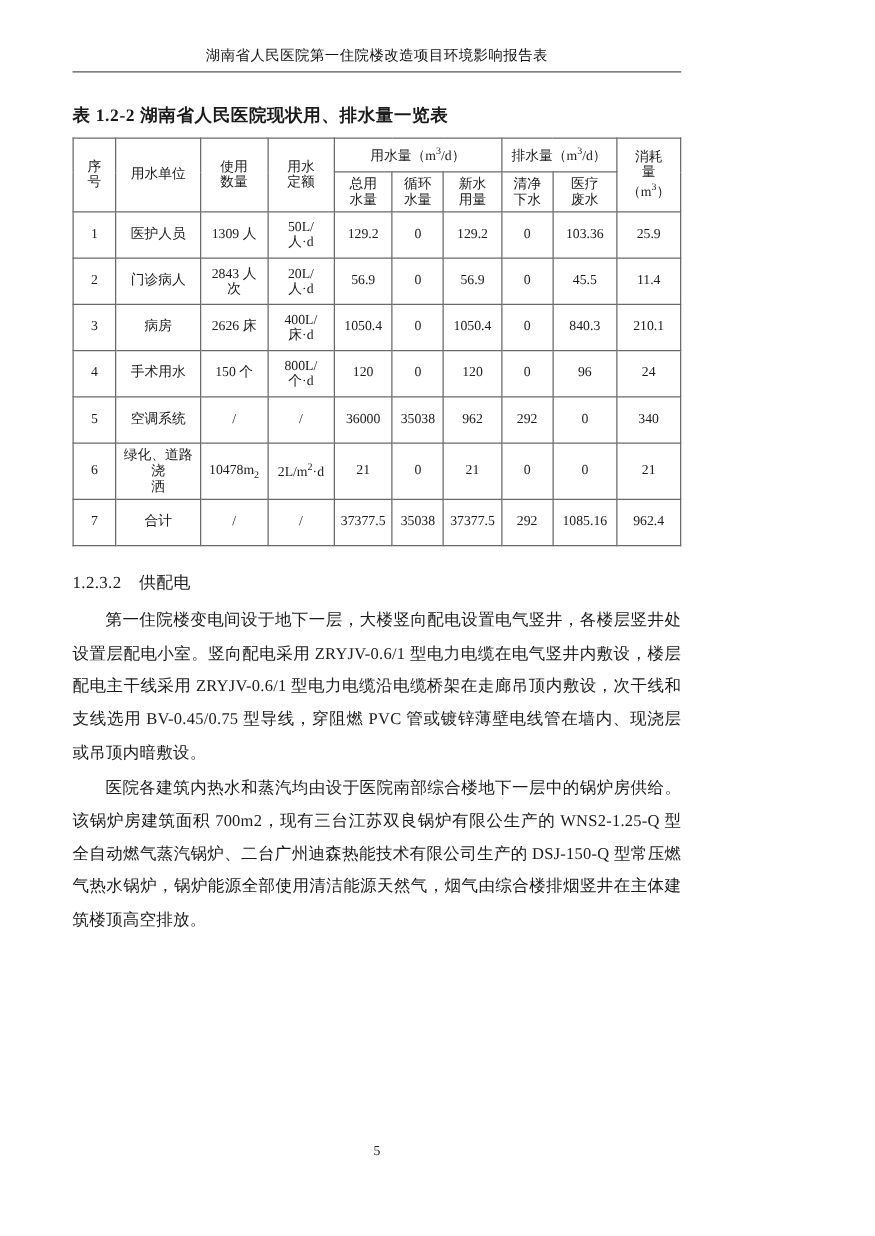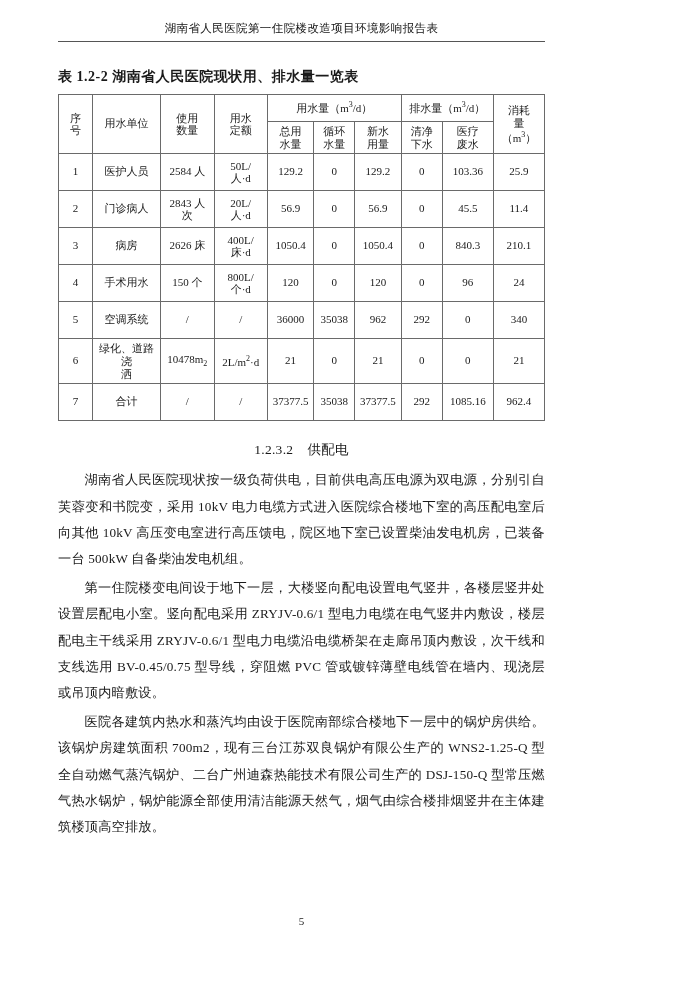--- a/index.html
+++ b/index.html
@@ -9,21 +9,21 @@
     font-family:"Liberation Serif", serif;
     color:#1a1a1a;
     position:relative;
     overflow:hidden;
   }
   .page {
     position:absolute;
     left:0; top:0;
     width:603px; height:989px;
     box-sizing:border-box;
-    padding:21px 58px 30px 58px;
+    padding:37px 58px 30px 58px;
   }
   .header {
     text-align:center;
     font-size:11.5px;
     letter-spacing:0.4px;
     padding-bottom:5px;
     border-bottom:1px solid #555;
     margin-bottom:26px;
     color:#111;
   }
@@ -51,21 +51,20 @@
   table.data tbody td { height:30px; }
   .cell-nowrap { white-space:nowrap; }
   .unit-stack { line-height:1.15; }
   sup { font-size:8px; vertical-align:super; }
   sub { font-size:8px; }
   h3.sec {
     font-size:13.5px;
     font-weight:normal;
     margin:20px 0 8px 0;
     letter-spacing:0.3px;
-    text-align:center;
   }
   h3.sec .num { margin-right:14px; }
   p.body {
     font-size:13.2px;
     line-height:2.0;
     margin:0 0 2px 0;
     text-indent:2em;
     text-align:justify;
     letter-spacing:0.2px;
   }
@@ -167,21 +166,21 @@
               <div>医疗</div>
               <div>废水</div>
             </div>
           </th>
         </tr>
       </thead>
       <tbody>
         <tr>
           <td>1</td>
           <td>医护人员</td>
-          <td class="cell-nowrap">2584 人</td>
+          <td class="cell-nowrap">1309 人</td>
           <td>
             <div class="unit-stack">
               <div>50L/</div>
               <div>人·d</div>
             </div>
           </td>
           <td>129.2</td>
           <td>0</td>
           <td>129.2</td>
           <td>0</td>
@@ -289,20 +288,19 @@
           <td>1085.16</td>
           <td>962.4</td>
         </tr>
       </tbody>
     </table>
   </div>
 
   <h3 class="sec">
     <span class="num">1.2.3.2</span><span>供配电</span>
   </h3>
-  <p class="body">湖南省人民医院现状按一级负荷供电，目前供电高压电源为双电源，分别引自芙蓉变和书院变，采用 10kV 电力电缆方式进入医院综合楼地下室的高压配电室后向其他 10kV 高压变电室进行高压馈电，院区地下室已设置柴油发电机房，已装备一台 500kW 自备柴油发电机组。</p>
   <p class="body">第一住院楼变电间设于地下一层，大楼竖向配电设置电气竖井，各楼层竖井处设置层配电小室。竖向配电采用 ZRYJV-0.6/1 型电力电缆在电气竖井内敷设，楼层配电主干线采用 ZRYJV-0.6/1 型电力电缆沿电缆桥架在走廊吊顶内敷设，次干线和支线选用 BV-0.45/0.75 型导线，穿阻燃 PVC 管或镀锌薄壁电线管在墙内、现浇层或吊顶内暗敷设。</p>
 
   <p class="body">医院各建筑内热水和蒸汽均由设于医院南部综合楼地下一层中的锅炉房供给。该锅炉房建筑面积 700m2，现有三台江苏双良锅炉有限公生产的 WNS2-1.25-Q 型全自动燃气蒸汽锅炉、二台广州迪森热能技术有限公司生产的 DSJ-150-Q 型常压燃气热水锅炉，锅炉能源全部使用清洁能源天然气，烟气由综合楼排烟竖井在主体建筑楼顶高空排放。</p>
 
 
   <div class="footer-num">5</div>
 </div>
 
 </body></html>

